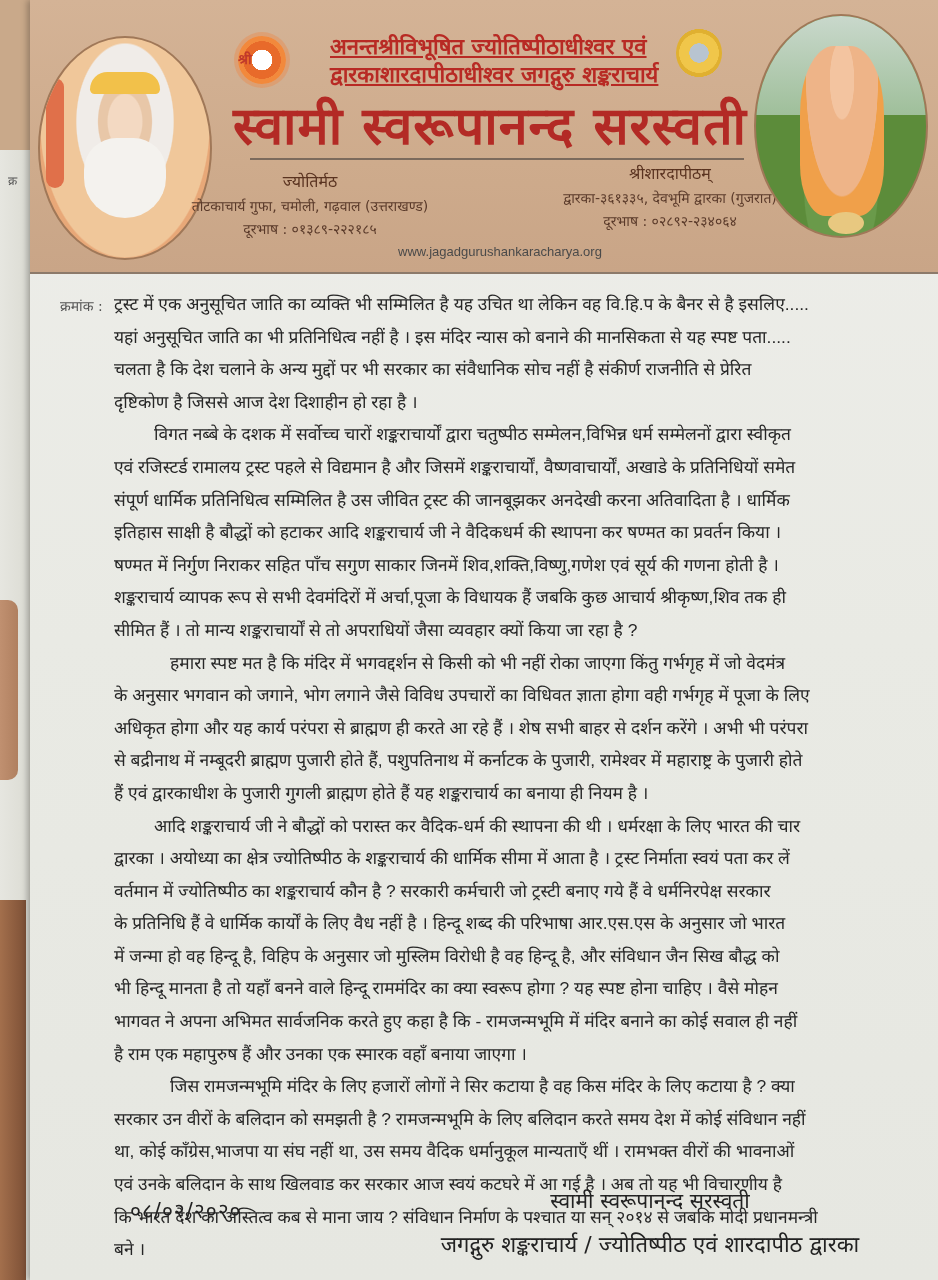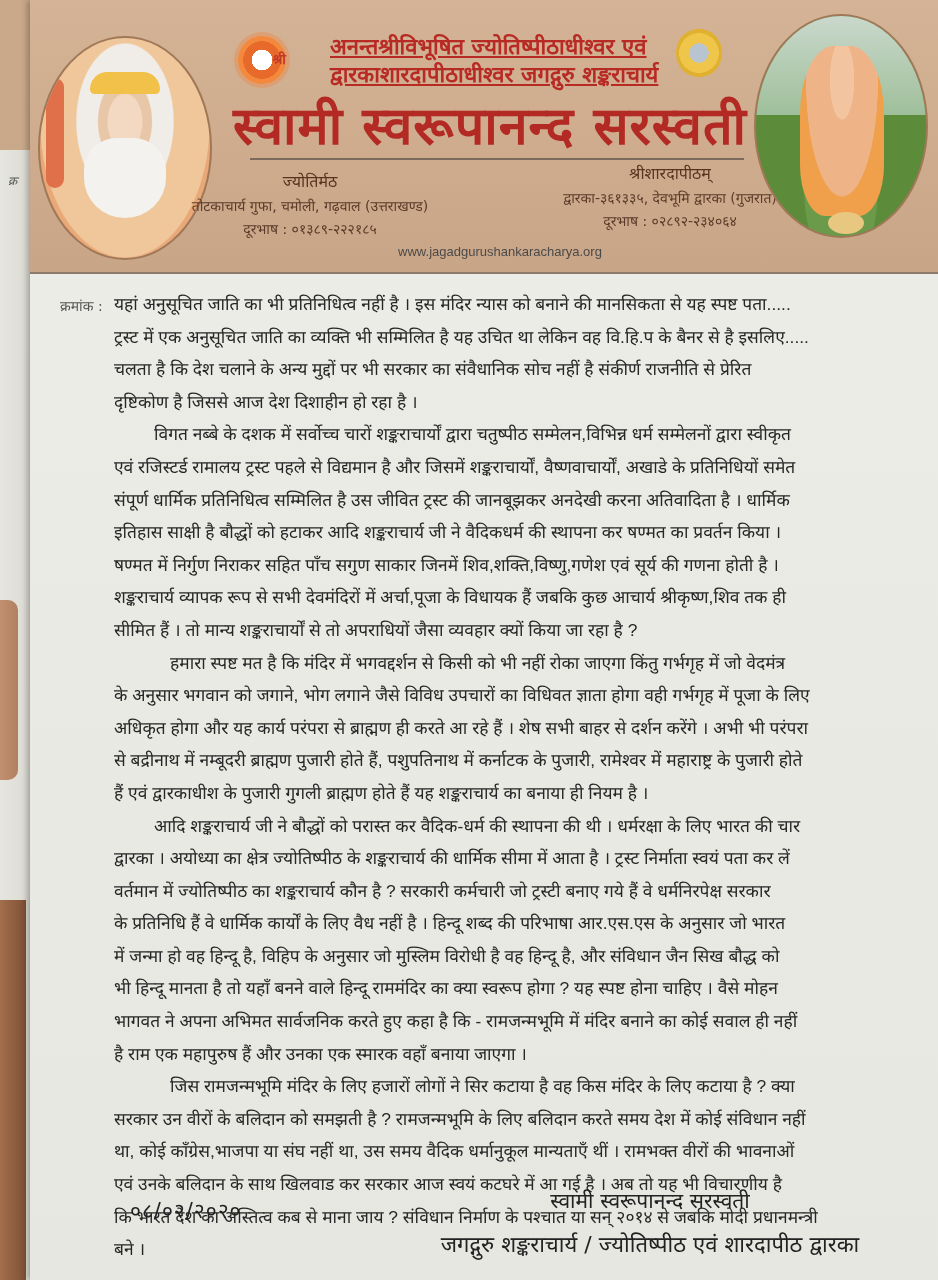--- a/index.html
+++ b/index.html
@@ -6,21 +6,21 @@
   body {
     width: 938px; height: 1280px; overflow: hidden; position: relative;
     background: #c9a98a;
     font-family: "DejaVu Sans", "Liberation Sans", sans-serif;
   }
   
   .back-sheet {
     position: absolute; left: 0; top: 150px; width: 40px; height: 1130px;
     background: linear-gradient(90deg, #e6e6e0 0%, #dcdcd4 70%, #b8b0a4 100%);
   }
-  .back-sheet .peek { position: absolute; left: 8px; top: 22px; font-size: 12px; color: #555; font-style: italic; }
+  .back-sheet .peek { position: absolute; left: 8px; top: 22px; font-size: 12px; color: #555; }
   .finger {
     position: absolute; left: 0; top: 900px; width: 26px; height: 380px;
     background: linear-gradient(90deg, #a36f4c, #7d5036);
   }
   .finger2 {
     position: absolute; left: 0; top: 600px; width: 18px; height: 180px;
     background: linear-gradient(90deg, #c09070, #b08060); border-radius: 0 10px 10px 0;
   }
   .sheet {
     position: absolute; left: 30px; top: 0; width: 908px; height: 1280px;
@@ -72,21 +72,21 @@
   }
   .logo {
     position: absolute; border-radius: 50%;
   }
   .logo-sun {
     left: 208px; top: 36px; width: 48px; height: 48px;
     background: radial-gradient(circle, #fff 0 30%, #e86a2a 31% 55%, #f2893c 56% 100%);
     box-shadow: 0 0 0 4px rgba(240,130,60,0.35);
   }
   .logo-sun span {
-    position: absolute; left: 0; right: 0; top: 13px; text-align: right;
+    position: absolute; left: 0; right: 0; top: 13px; text-align: left;
     font-size: 14px; color: #c0392b; font-weight: bold;
   }
   .logo-wheel {
     left: 646px; top: 28px; width: 46px; height: 50px;
     background: radial-gradient(circle, #b8c4d0 0 28%, #f0c64a 29% 58%, #e0b030 59% 70%, transparent 71%);
   }
   .title-line1, .title-line2 {
     position: absolute; left: 270px; width: 420px; text-align: left;
     color: #b82a24; font-weight: bold; font-size: 22px; text-decoration: underline;
   }
@@ -180,22 +180,22 @@
     <div class="portrait portrait-right">
       <div class="sky"></div>
       <div class="body"></div>
       <div class="lion"></div>
     </div>
   </div>
 
   <div class="kramank">क्रमांक :</div>
 
   <div class="body-text" id="body-text">
+      <span class="ln" style="padding-left: 0px;">ट्रस्ट में एक अनुसूचित जाति का व्यक्ति भी सम्मिलित है यह उचित था लेकिन वह वि.हि.प के बैनर से है इसलिए.....</span>
       <span class="ln" style="padding-left: 0px;">यहां अनुसूचित जाति का भी प्रतिनिधित्व नहीं है । इस मंदिर न्यास को बनाने की मानसिकता से यह स्पष्ट पता.....</span>
-      <span class="ln" style="padding-left: 0px;">ट्रस्ट में एक अनुसूचित जाति का व्यक्ति भी सम्मिलित है यह उचित था लेकिन वह वि.हि.प के बैनर से है इसलिए.....</span>
       <span class="ln" style="padding-left: 0px;">चलता है कि देश चलाने के अन्य मुद्दों पर भी सरकार का संवैधानिक सोच नहीं है संकीर्ण राजनीति से प्रेरित</span>
       <span class="ln" style="padding-left: 0px;">दृष्टिकोण है जिससे आज देश दिशाहीन हो रहा है ।</span>
       <span class="ln ind1">विगत नब्बे के दशक में सर्वोच्च चारों शङ्कराचार्यों द्वारा चतुष्पीठ सम्मेलन,विभिन्न धर्म सम्मेलनों द्वारा स्वीकृत</span>
       <span class="ln">एवं रजिस्टर्ड रामालय ट्रस्ट पहले से विद्यमान है और जिसमें शङ्कराचार्यों, वैष्णवाचार्यों, अखाडे के प्रतिनिधियों समेत</span>
       <span class="ln">संपूर्ण धार्मिक प्रतिनिधित्व सम्मिलित है उस जीवित ट्रस्ट की जानबूझकर अनदेखी करना  अतिवादिता है । धार्मिक</span>
       <span class="ln">इतिहास साक्षी है बौद्धों को हटाकर आदि शङ्कराचार्य जी ने वैदिकधर्म की स्थापना कर षण्मत का प्रवर्तन किया ।</span>
       <span class="ln">षण्मत में निर्गुण निराकर सहित पाँच सगुण साकार जिनमें शिव,शक्ति,विष्णु,गणेश एवं सूर्य की गणना होती है ।</span>
       <span class="ln">शङ्कराचार्य व्यापक रूप से सभी देवमंदिरों में अर्चा,पूजा के विधायक हैं जबकि कुछ आचार्य श्रीकृष्ण,शिव तक ही</span>
       <span class="ln">सीमित हैं । तो मान्य शङ्कराचार्यों से तो अपराधियों जैसा व्यवहार क्यों किया जा रहा है ?</span>
       <span class="ln ind2">हमारा स्पष्ट मत है कि मंदिर में भगवद्दर्शन से किसी को भी नहीं रोका जाएगा किंतु गर्भगृह में जो वेदमंत्र</span>

